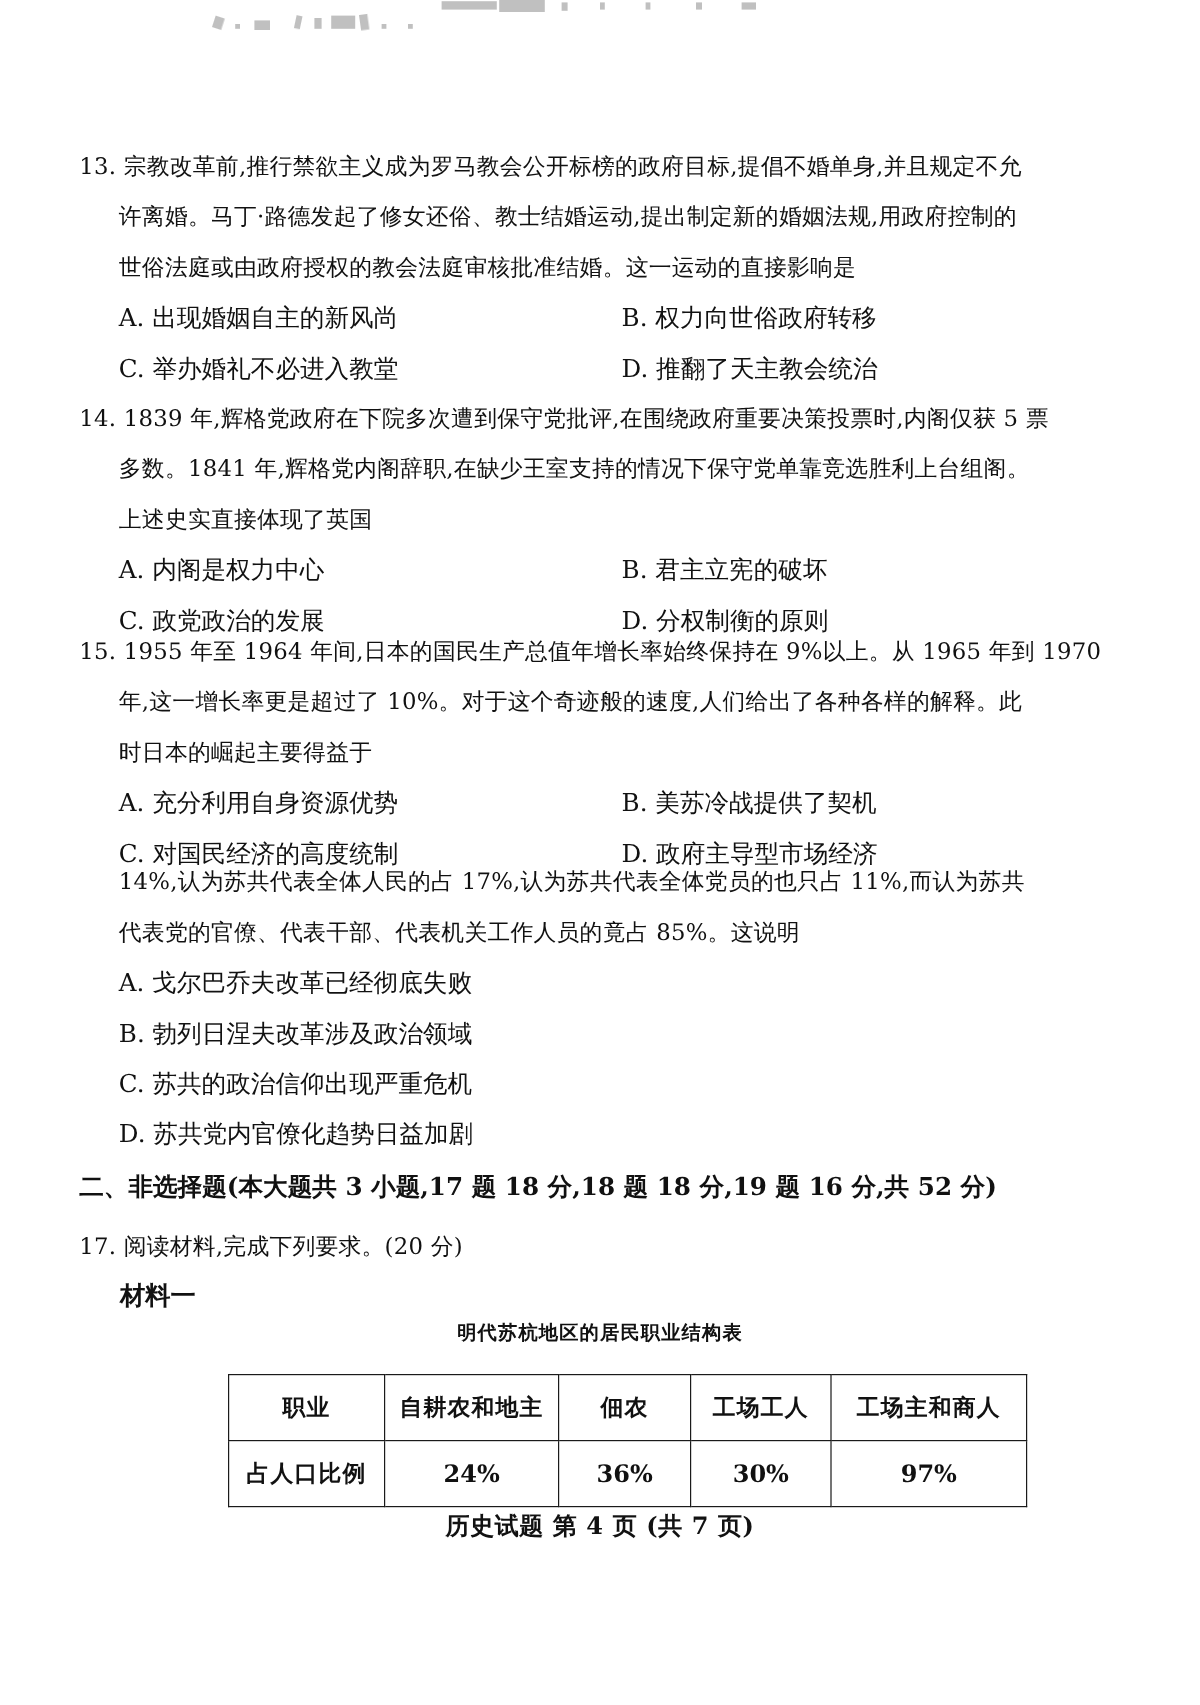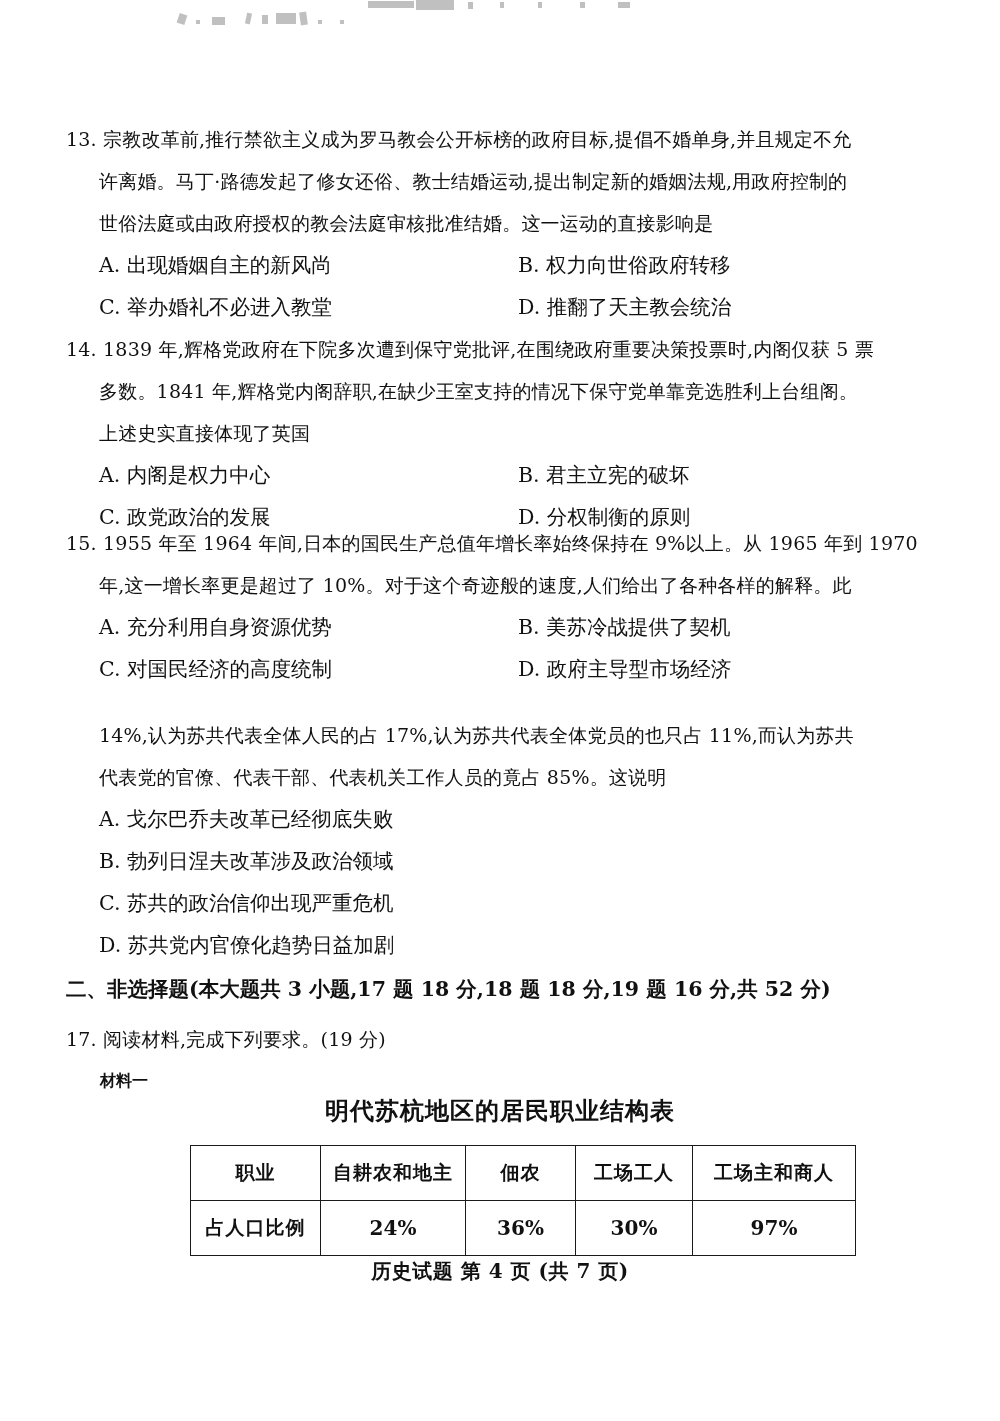--- a/index.html
+++ b/index.html
@@ -97,33 +97,33 @@
     font-size: 20.5px;
     line-height: 42px;
     height: 42px;
     white-space: nowrap;
     font-weight: bold;
   }
 
   .material-label {
     position: absolute;
     left: 100px;
+    font-size: 21px;
+    line-height: 42px;
+    height: 42px;
+    font-weight: bold;
+    font-family: Liberation Sans, sans-serif;
+  }
+
+  .table-caption {
+    position: absolute;
+    left: 0;
+    width: 1000px;
+    text-align: center;
     font-size: 16px;
-    line-height: 42px;
-    height: 42px;
-    font-weight: bold;
-    font-family: Liberation Sans, sans-serif;
-  }
-
-  .table-caption {
-    position: absolute;
-    left: 0;
-    width: 1000px;
-    text-align: center;
-    font-size: 24px;
     line-height: 34px;
     font-weight: bold;
     font-family: "DejaVu Serif", "Liberation Serif", serif;
     letter-spacing: 1px;
   }
 
   
   .data-table-wrap {
     position: absolute;
     left: 190px;
@@ -226,20 +226,21 @@
       <span class="opt-b">D. 分权制衡的原则</span>
     </div>
   </div>
 
   <div class="qblock" style="top:522px;">
     <div class="line">
       <span class="qnum">15.</span>
       <span>1955 年至 1964 年间,日本的国民生产总值年增长率始终保持在 9%以上。从 1965 年到 1970</span>
     </div>
     <div class="line indent">年,这一增长率更是超过了 10%。对于这个奇迹般的速度,人们给出了各种各样的解释。此</div>
+    <div class="line indent">时日本的崛起主要得益于</div>
     <div class="optrow">
       <span class="opt-a">A. 充分利用自身资源优势</span>
       <span class="opt-b">B. 美苏冷战提供了契机</span>
     </div>
     <div class="optrow">
       <span class="opt-a">C. 对国民经济的高度统制</span>
       <span class="opt-b">D. 政府主导型市场经济</span>
     </div>
   </div>
 
@@ -250,21 +251,21 @@
     <div class="optline">B. 勃列日涅夫改革涉及政治领域</div>
     <div class="optline">C. 苏共的政治信仰出现严重危机</div>
     <div class="optline">D. 苏共党内官僚化趋势日益加剧</div>
   </div>
 
   <div class="section-head" style="top:968px;">二、非选择题(本大题共 3 小题,17 题 18 分,18 题 18 分,19 题 16 分,共 52 分)</div>
 
   <div class="qblock" style="top:1018px;">
     <div class="line">
       <span class="qnum">17.</span>
-      <span>阅读材料,完成下列要求。(19 分)</span>
+      <span>阅读材料,完成下列要求。(20 分)</span>
     </div>
   </div>
 
   <div class="material-label" style="top:1060px;">材料一</div>
 
   <div class="table-caption" style="top:1094px;">明代苏杭地区的居民职业结构表</div>
 
   <div class="data-table-wrap">
     <table class="data-table">
       <tbody>

